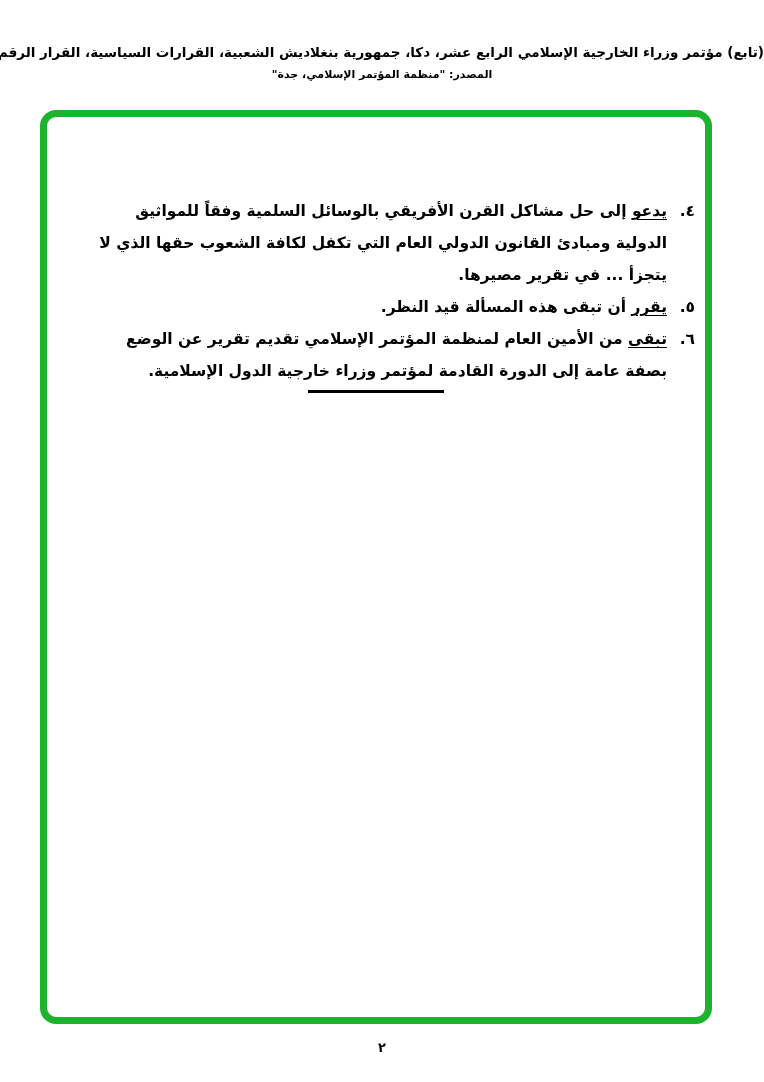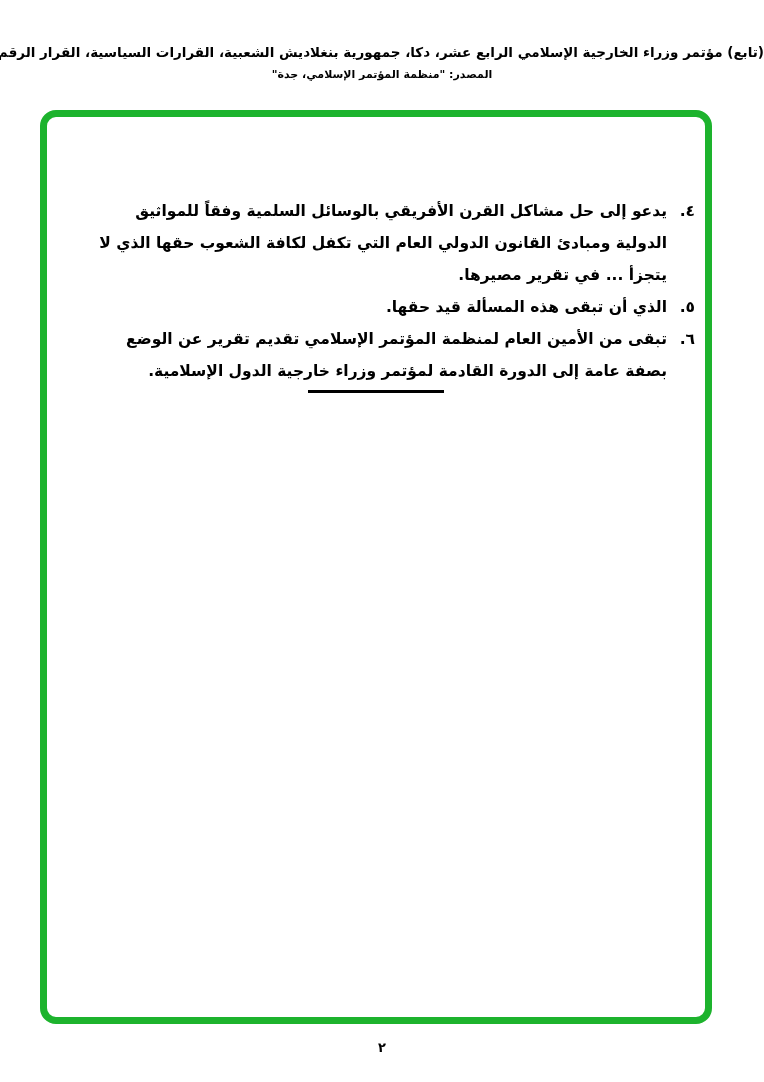--- a/index.html
+++ b/index.html
@@ -57,20 +57,21 @@
   .clause{
     position:relative;
     padding-right:30px;
   }
   .clause-marker{
     position:absolute;
     right:2px;top:0;
     white-space:nowrap;
   }
   .clause-keyword{
+    text-decoration:underline;
     text-underline-offset:3px;
   }
   
   .section-divider{
     position:absolute;
     top:273px;left:50%;
     transform:translateX(-50%);
     width:136px;height:3px;
     background:var(--ink);
   }
@@ -96,21 +97,21 @@
 
   <div class="resolution-body">
 
     <div class="clause">
       <span class="clause-marker">٤.</span>
       <span class="clause-keyword">يدعو</span><span> إلى حل مشاكل القرن الأفريقي بالوسائل السلمية وفقاً للمواثيق الدولية ومبادئ القانون الدولي العام التي تكفل لكافة الشعوب حقها الذي لا يتجزأ ... في تقرير مصيرها.</span>
     </div>
 
     <div class="clause">
       <span class="clause-marker">٥.</span>
-      <span class="clause-keyword">الذي</span><span> أن تبقى هذه المسألة قيد حقها.</span>
+      <span class="clause-keyword">يقرر</span><span> أن تبقى هذه المسألة قيد النظر.</span>
     </div>
 
     <div class="clause">
       <span class="clause-marker">٦.</span>
       <span class="clause-keyword">تبقى</span><span> من الأمين العام لمنظمة المؤتمر الإسلامي تقديم تقرير عن الوضع بصفة عامة إلى الدورة القادمة لمؤتمر وزراء خارجية الدول الإسلامية.</span>
     </div>
 
   </div>
 
   <div class="section-divider"></div>

